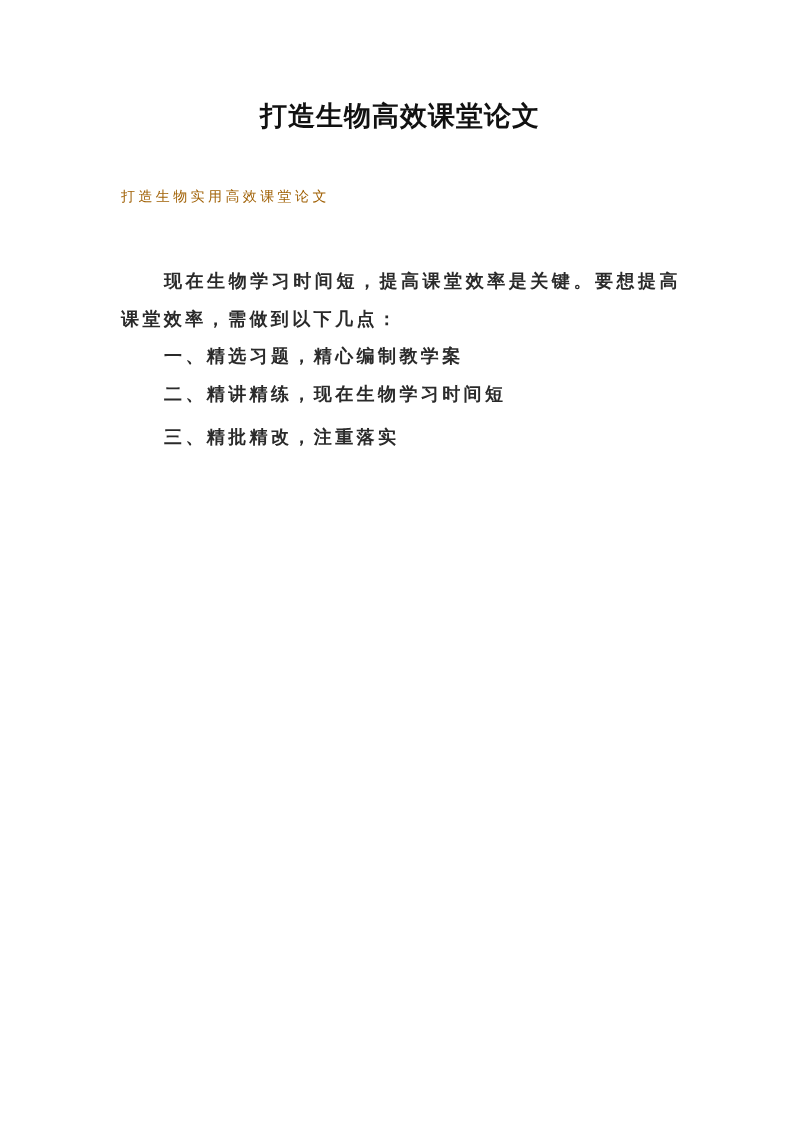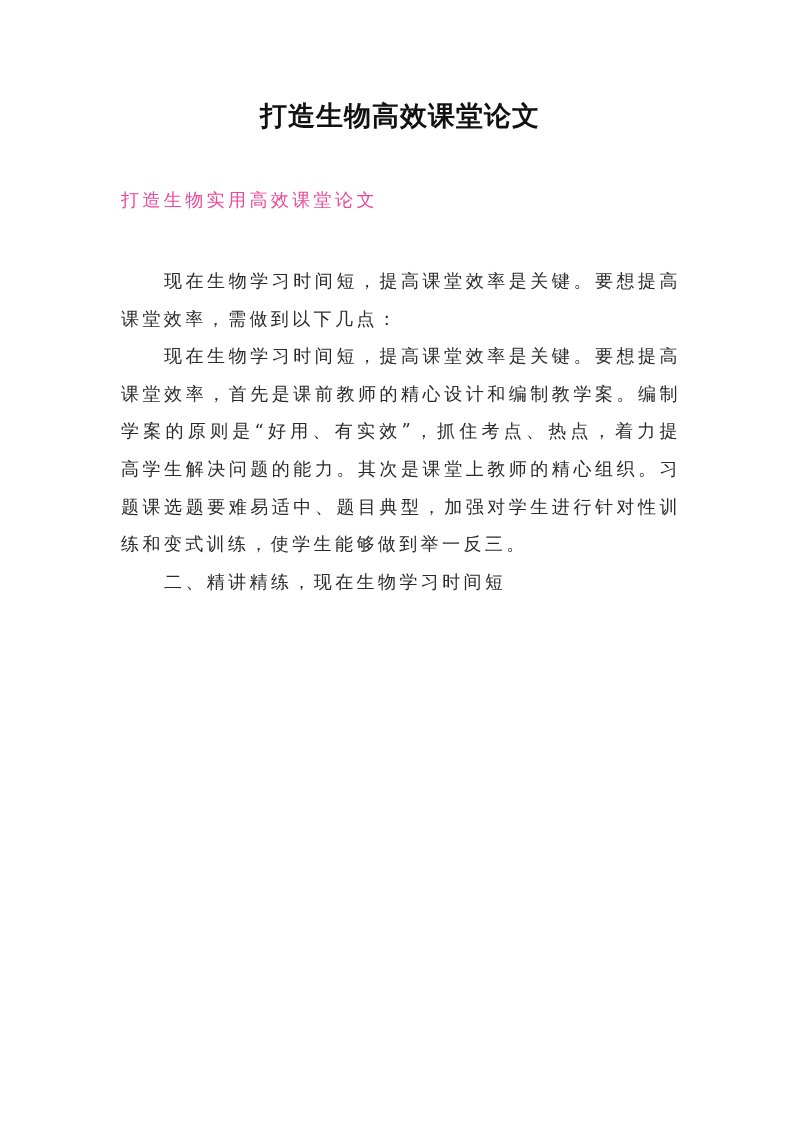--- a/index.html
+++ b/index.html
@@ -5,36 +5,37 @@
   html, body { margin: 0; padding: 0; background: #ffffff; }
   body { width: 800px; height: 1131px; position: relative; overflow: hidden; }
   .page { position: absolute; left: 0; top: 0; width: 800px; height: 1081px; background: #fff; }
   .title {
     position: absolute; left: 0; top: 98px; width: 800px; text-align: center;
     font-family: "DejaVu Sans", sans-serif; font-weight: bold; font-size: 27px;
     color: #111; letter-spacing: 1px;
   }
   .subtitle {
     position: absolute; left: 121px; top: 188px;
-    font-family: "DejaVu Serif", serif; font-size: 18px; color: #ec4899;
+    font-family: "DejaVu Serif", serif; font-size: 14px; color: #a16207;
     letter-spacing: 3.4px;
   }
   .body {
     position: absolute; left: 121px; top: 262px; width: 560px;
     font-family: "DejaVu Serif", serif; font-size: 18px; color: #2a2a2a;
-    line-height: 37.6px; letter-spacing: 3.4px;
+    line-height: 37.6px; letter-spacing: 3.4px; font-weight: bold;
   }
   .body p { margin: 0; text-indent: 43px; text-align: justify; text-align-last: left; }
   .body p.heading { text-indent: 43px; }
   .body p.last-heading { margin-top: 6px; }
 </style>
 </head>
 <body>
 
 <div class="page">
   <div class="title">打造生物高效课堂论文</div>
   <div class="subtitle">打造生物实用高效课堂论文</div>
   <div class="body">
     <p>现在生物学习时间短，提高课堂效率是关键。要想提高课堂效率，需做到以下几点：</p>
-    <p>现在生物学习时间短，提高课堂效率是关键。要想提高课堂效率，首先是课前教师的精心设计和编制教学案。编制学案的原则是“好用、有实效”，抓住考点、热点，着力提高学生解决问题的能力。其次是课堂上教师的精心组织。习题课选题要难易适中、题目典型，加强对学生进行针对性训练和变式训练，使学生能够做到举一反三。</p>
+    <p class="heading">一、精选习题，精心编制教学案</p>
     <p class="heading">二、精讲精练，现在生物学习时间短</p>
+    <p class="heading last-heading">三、精批精改，注重落实</p>
   </div>
 </div>
 
 </body></html>

